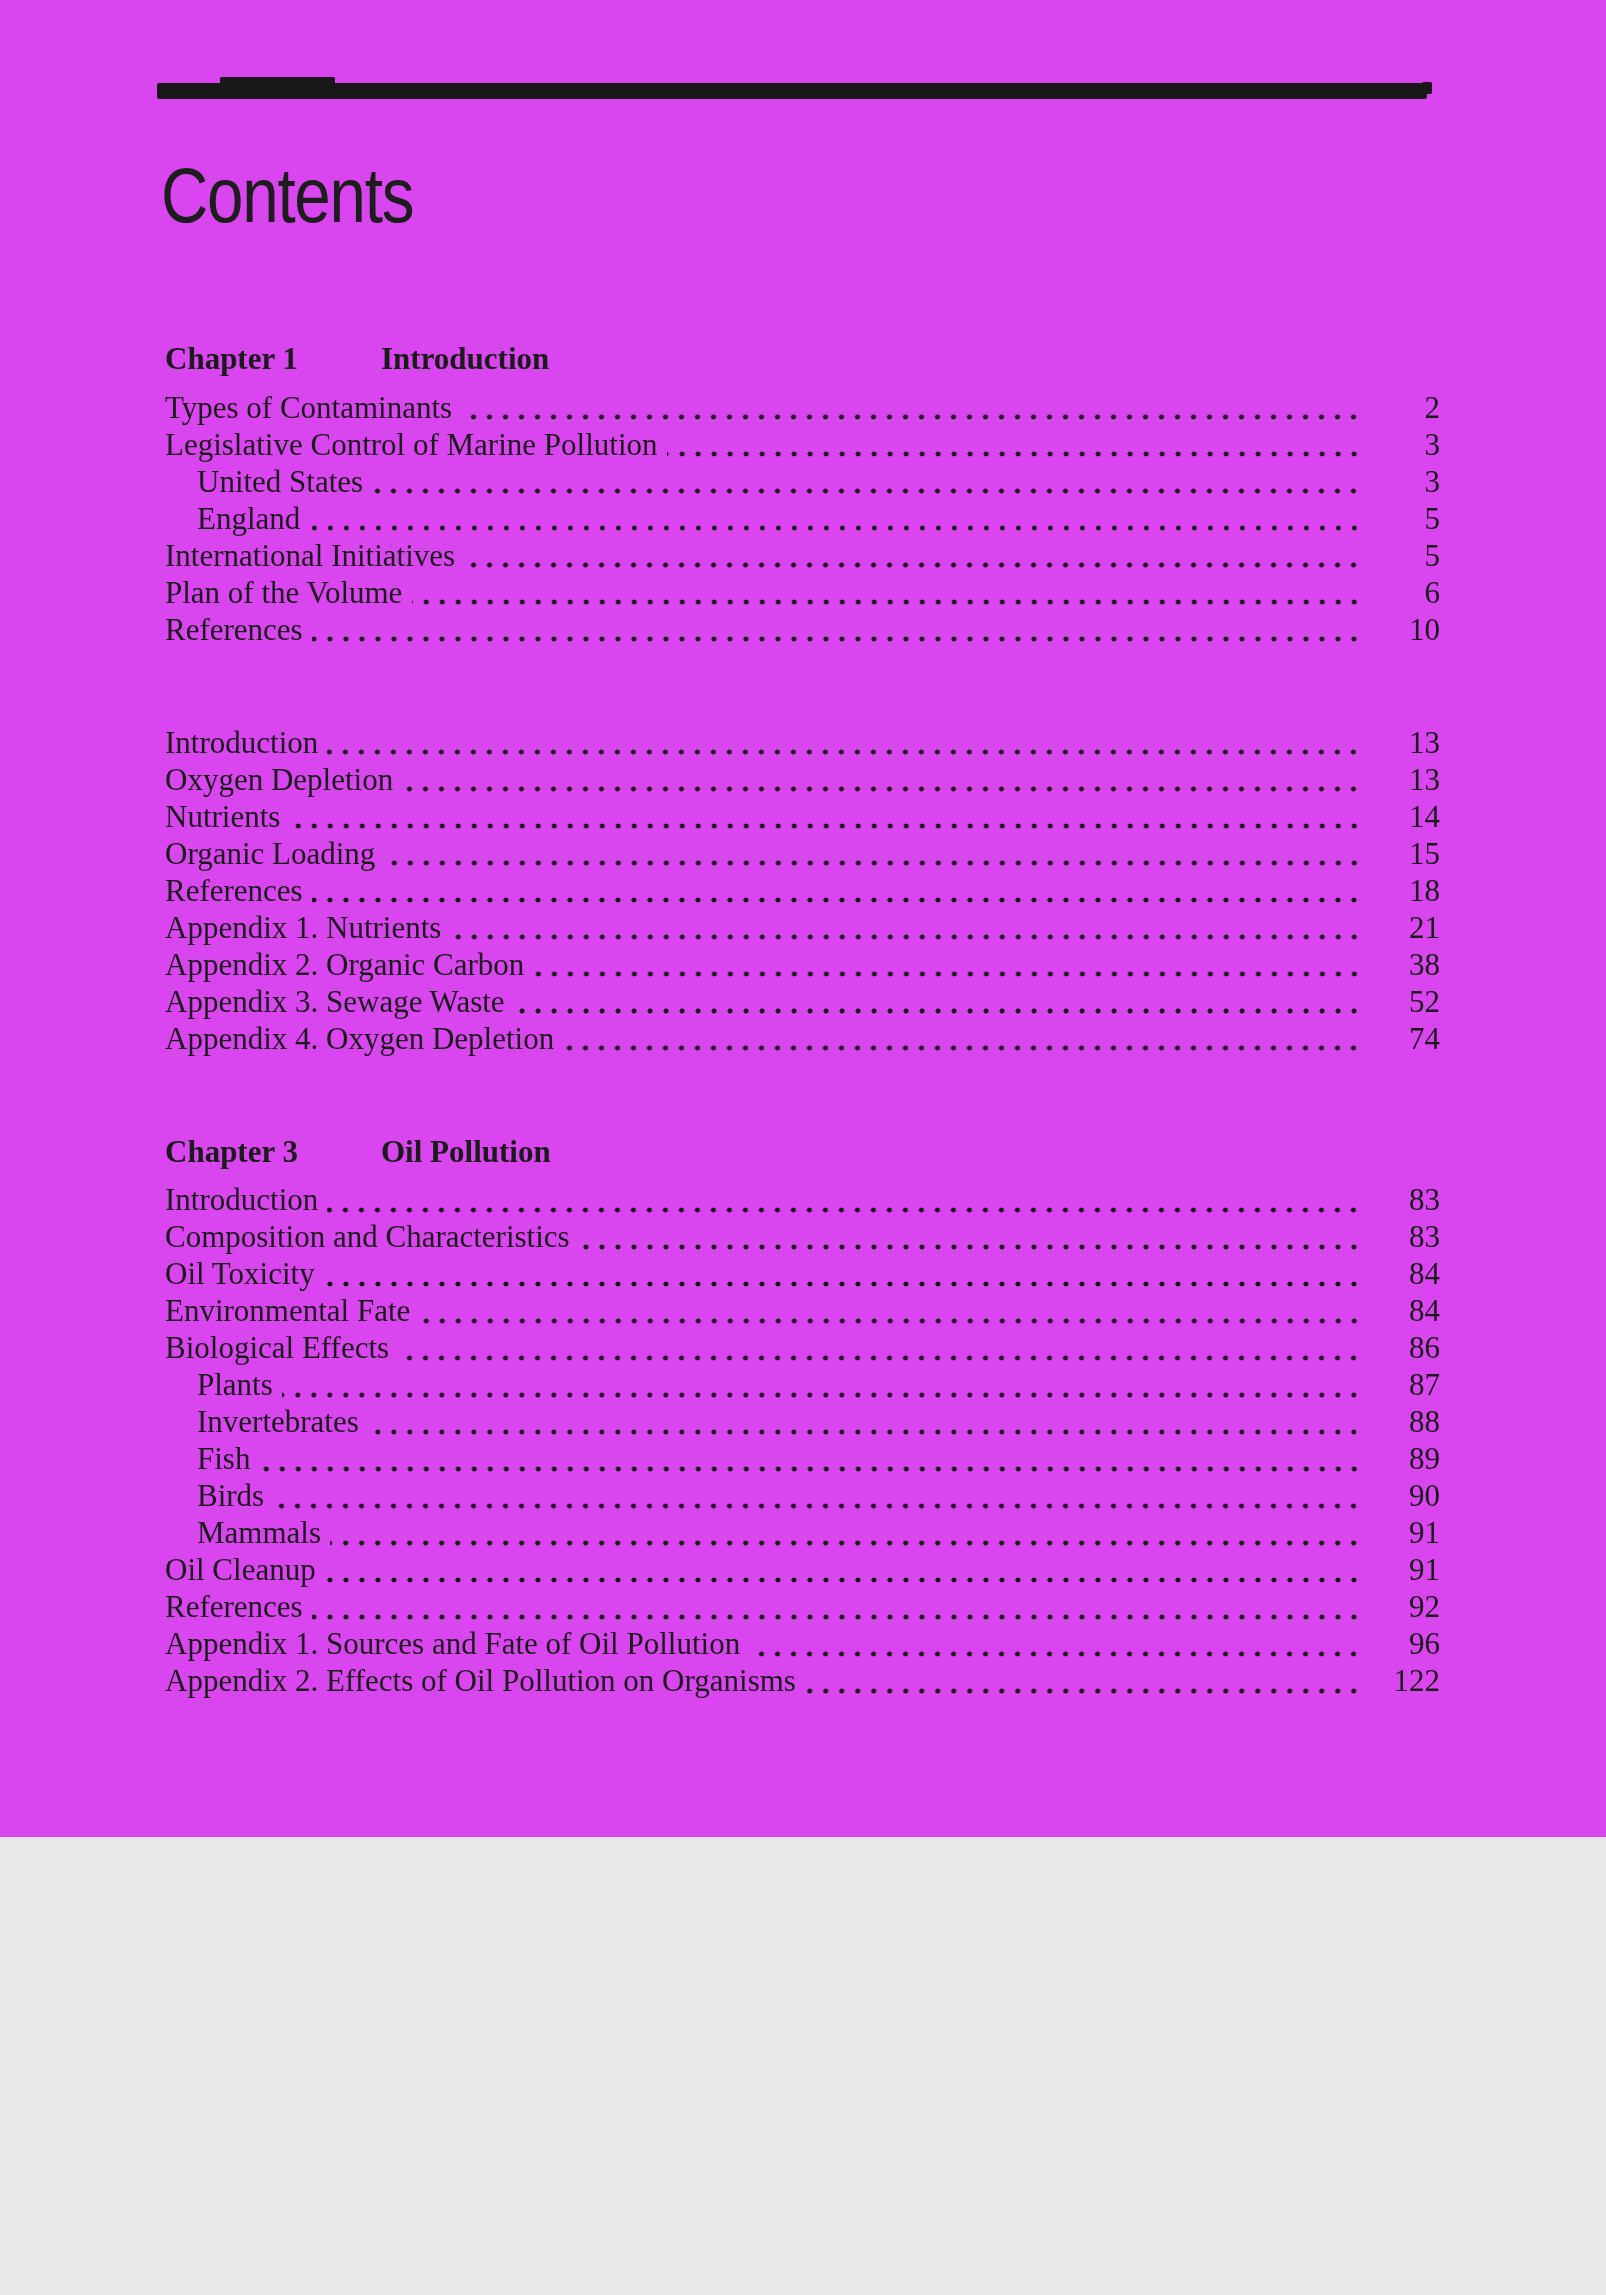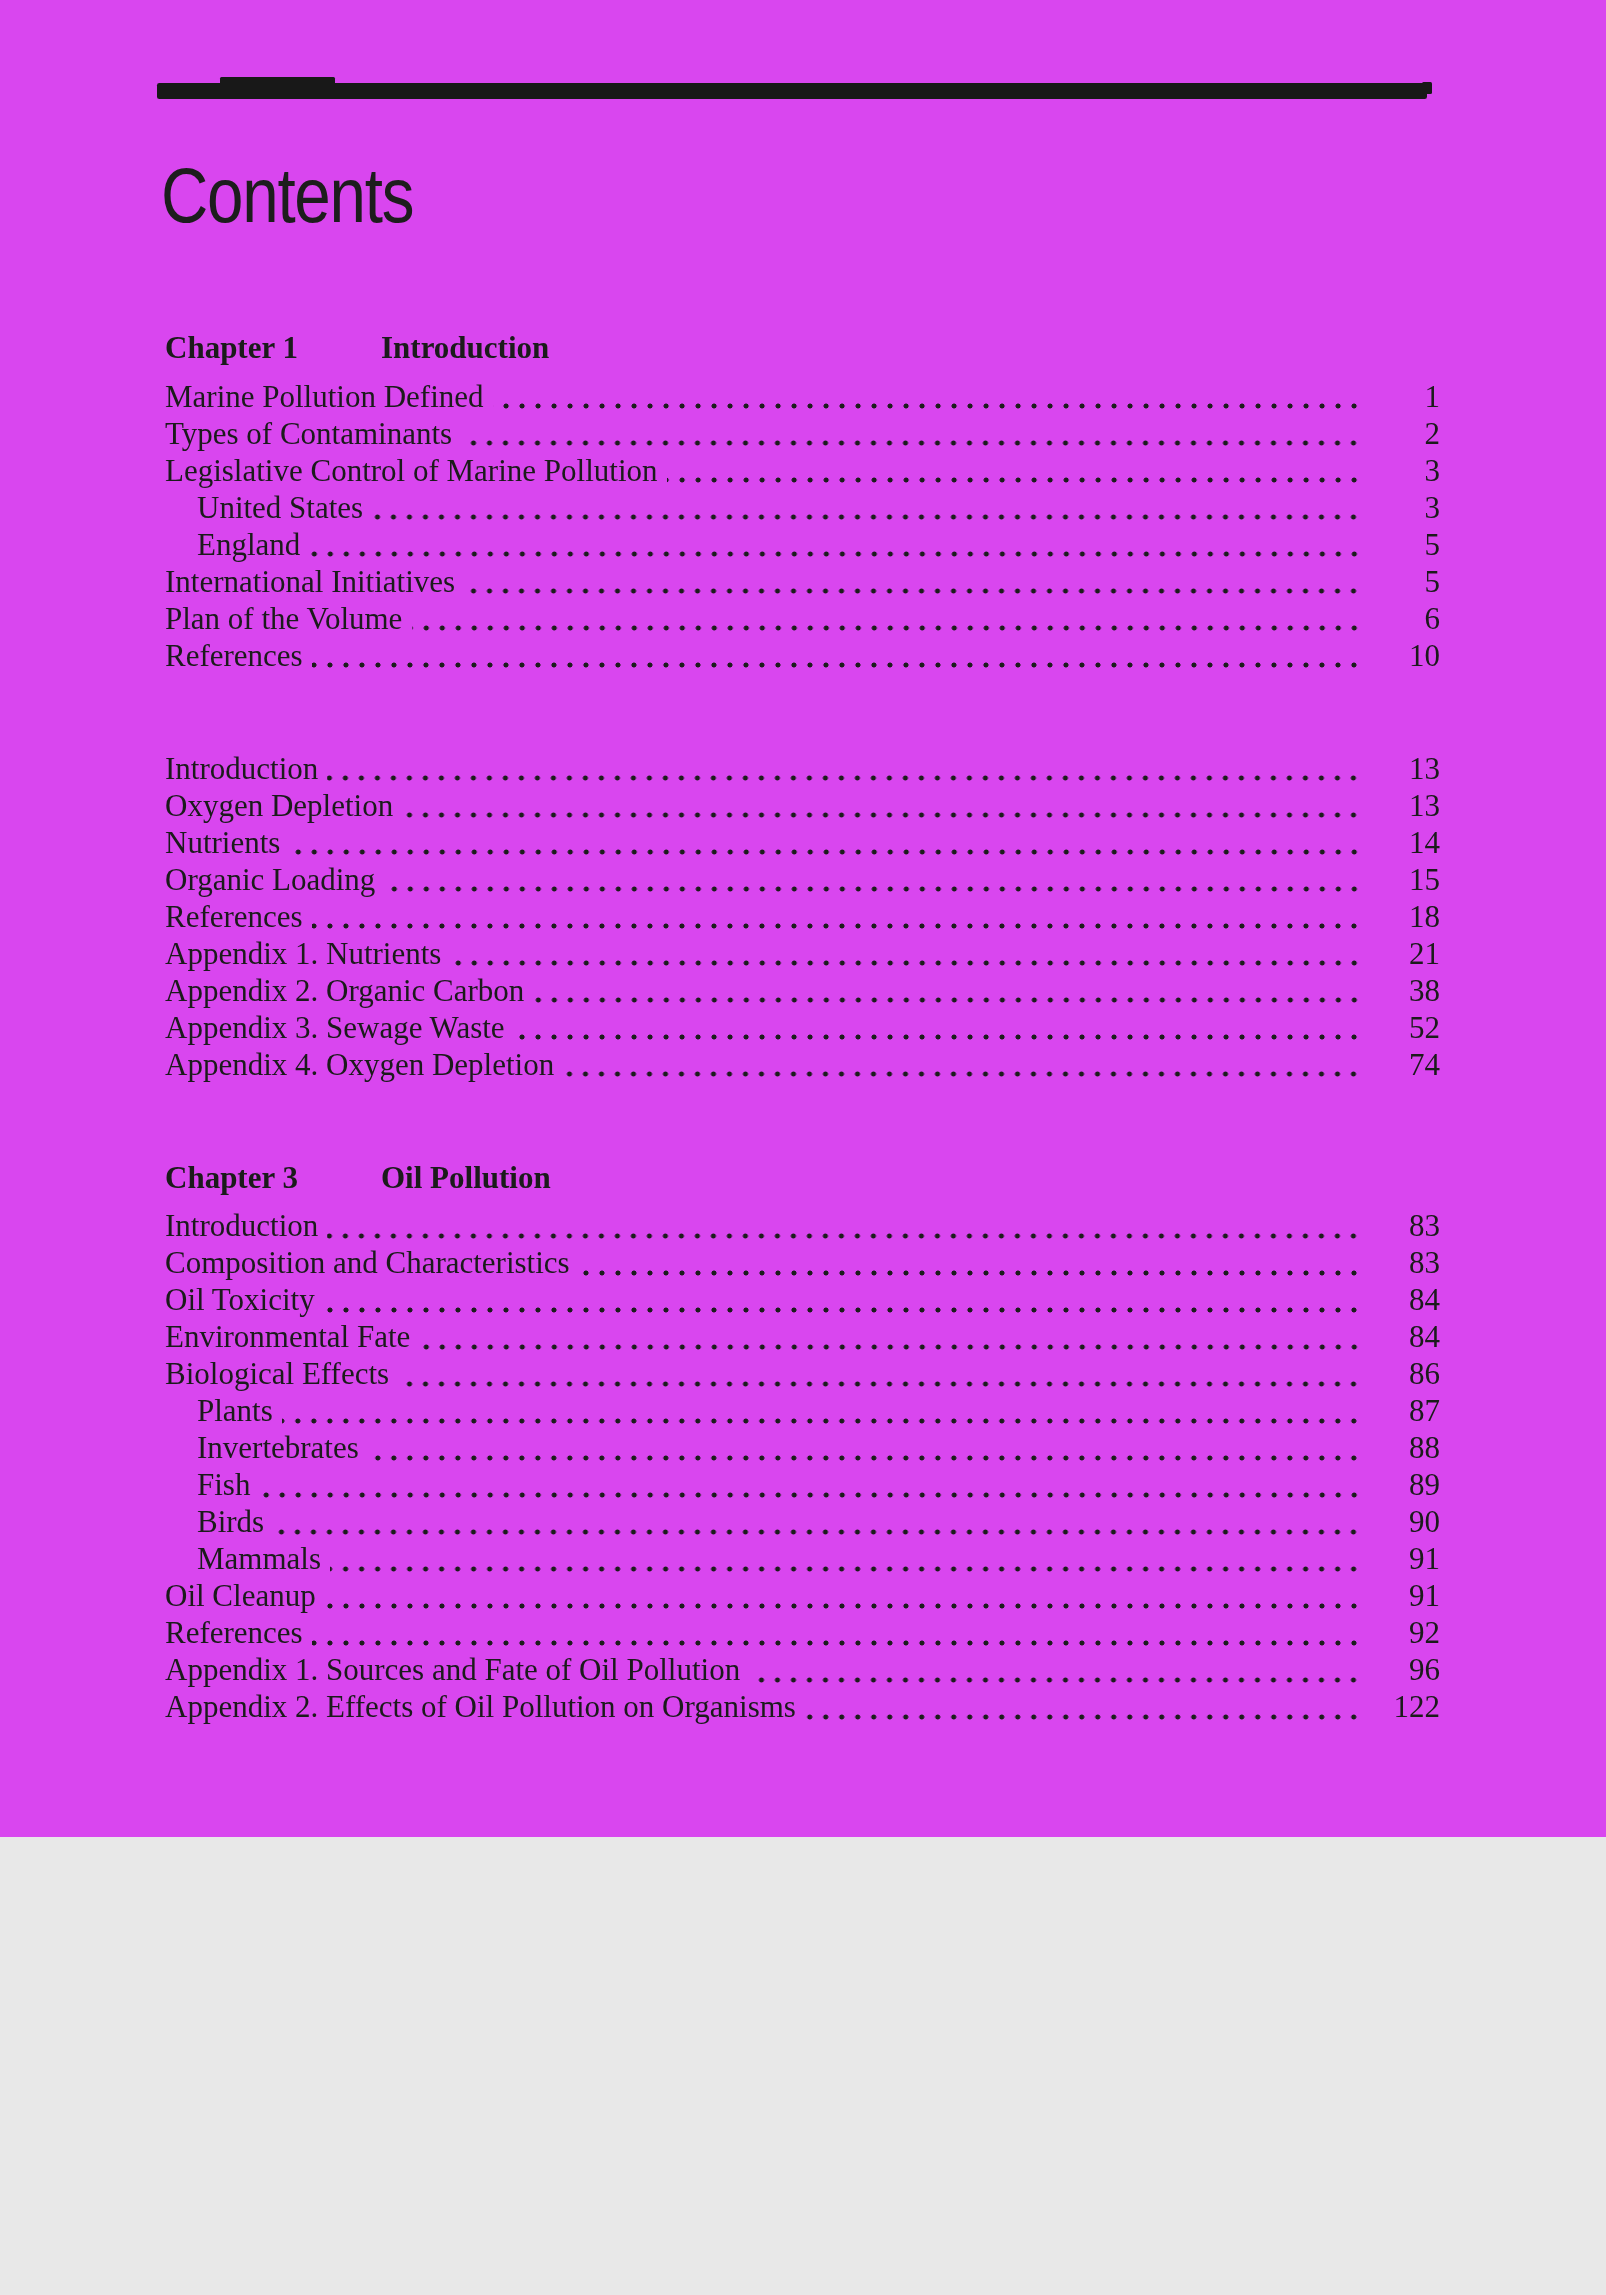--- a/index.html
+++ b/index.html
@@ -35,21 +35,21 @@
     font-weight:400;
     font-size:78px;
     letter-spacing:-1.5px;
     color:#1d1d1d;
     transform:scaleX(0.84);
     transform-origin:left top;
     white-space:nowrap;
   }
   
   .toc{
-    position:absolute;left:165px;top:329px;width:1275px;
+    position:absolute;left:165px;top:340px;width:1275px;
   }
   .toc-section + .toc-section{margin-top:76px;}
   .ch-row{
     display:flex;
     font-weight:bold;
     font-size:31px;
     line-height:38px;
     margin-bottom:10.7px;
     white-space:nowrap;
   }
@@ -103,25 +103,20 @@
 
   <h1 class="contents-title">Contents</h1>
 
   <main class="toc" id="toc">
   <section class="toc-section">
     <div class="ch-row">
       <span class="ch-label">Chapter 1</span>
       <span class="ch-title">Introduction</span>
     </div>
     <div class="entries">
-  <div class="toc-row">
-    <span class="entry-title">Marine Pollution Defined</span>
-    <span class="dots"></span>
-    <span class="pagenum">1</span>
-  </div>
 
   <div class="toc-row">
     <span class="entry-title">Types of Contaminants</span>
     <span class="dots"></span>
     <span class="pagenum">2</span>
   </div>
 
   <div class="toc-row">
     <span class="entry-title">Legislative Control of Marine Pollution</span>
     <span class="dots"></span>

